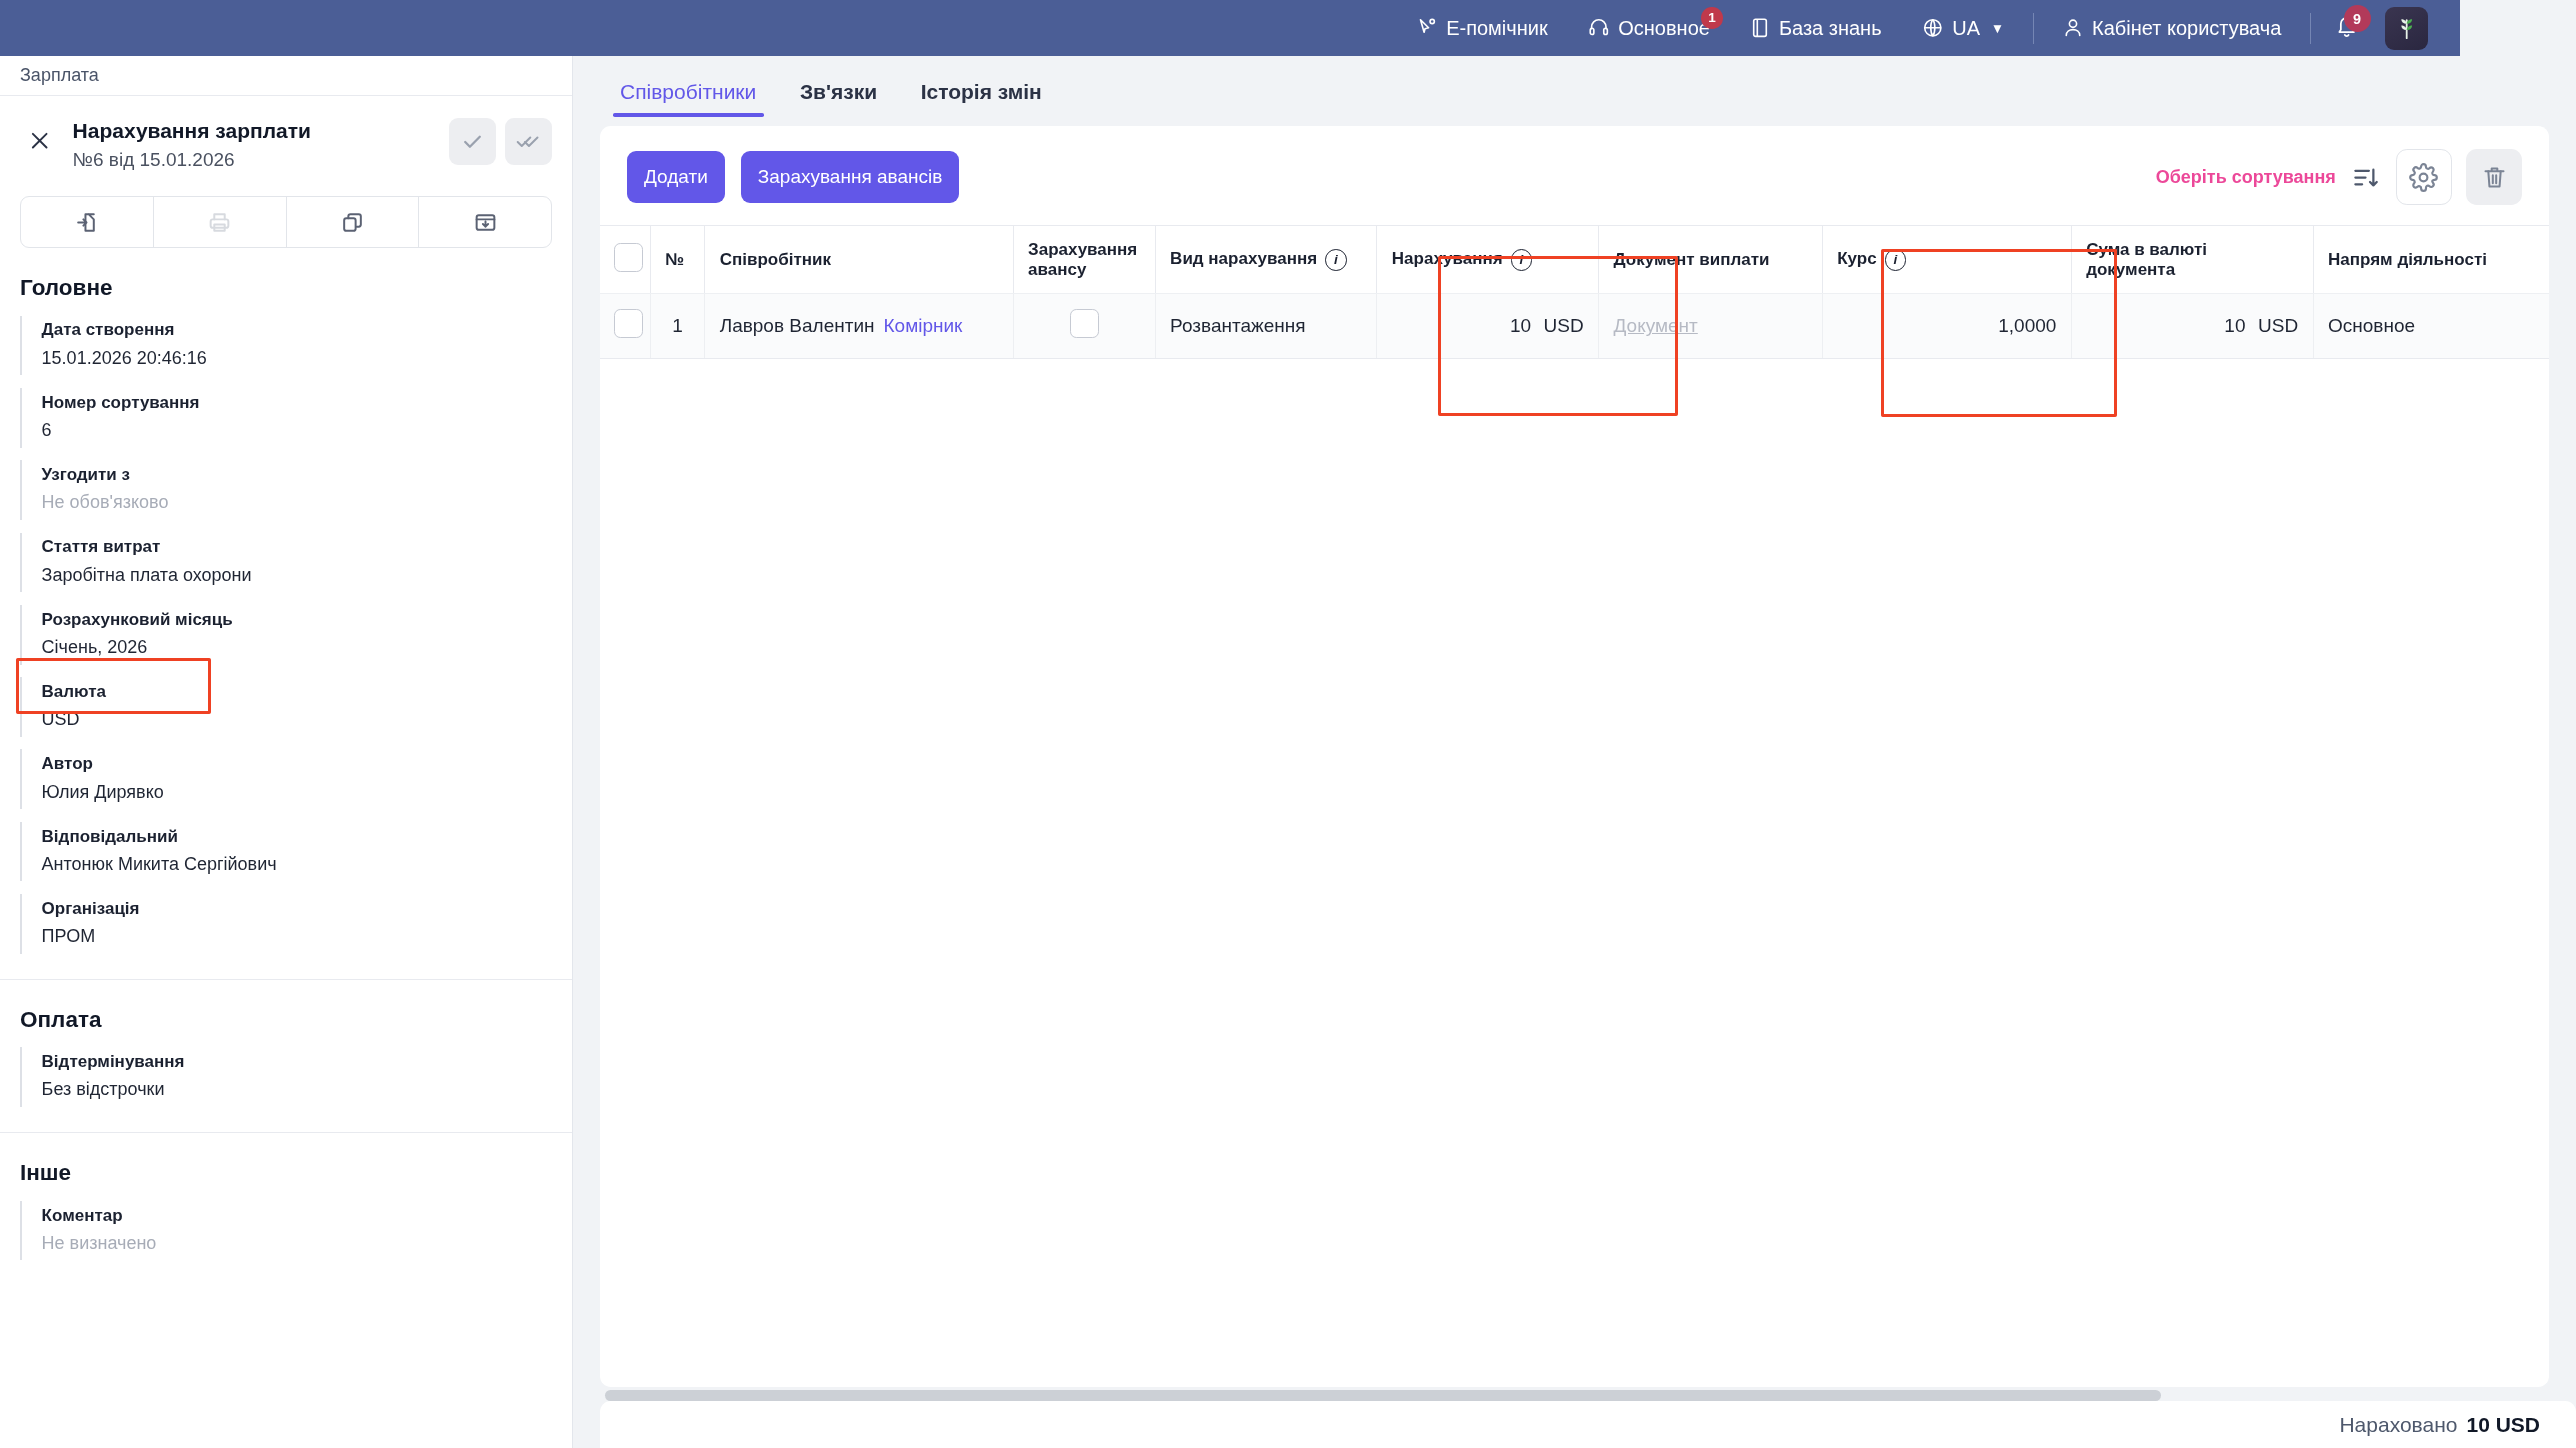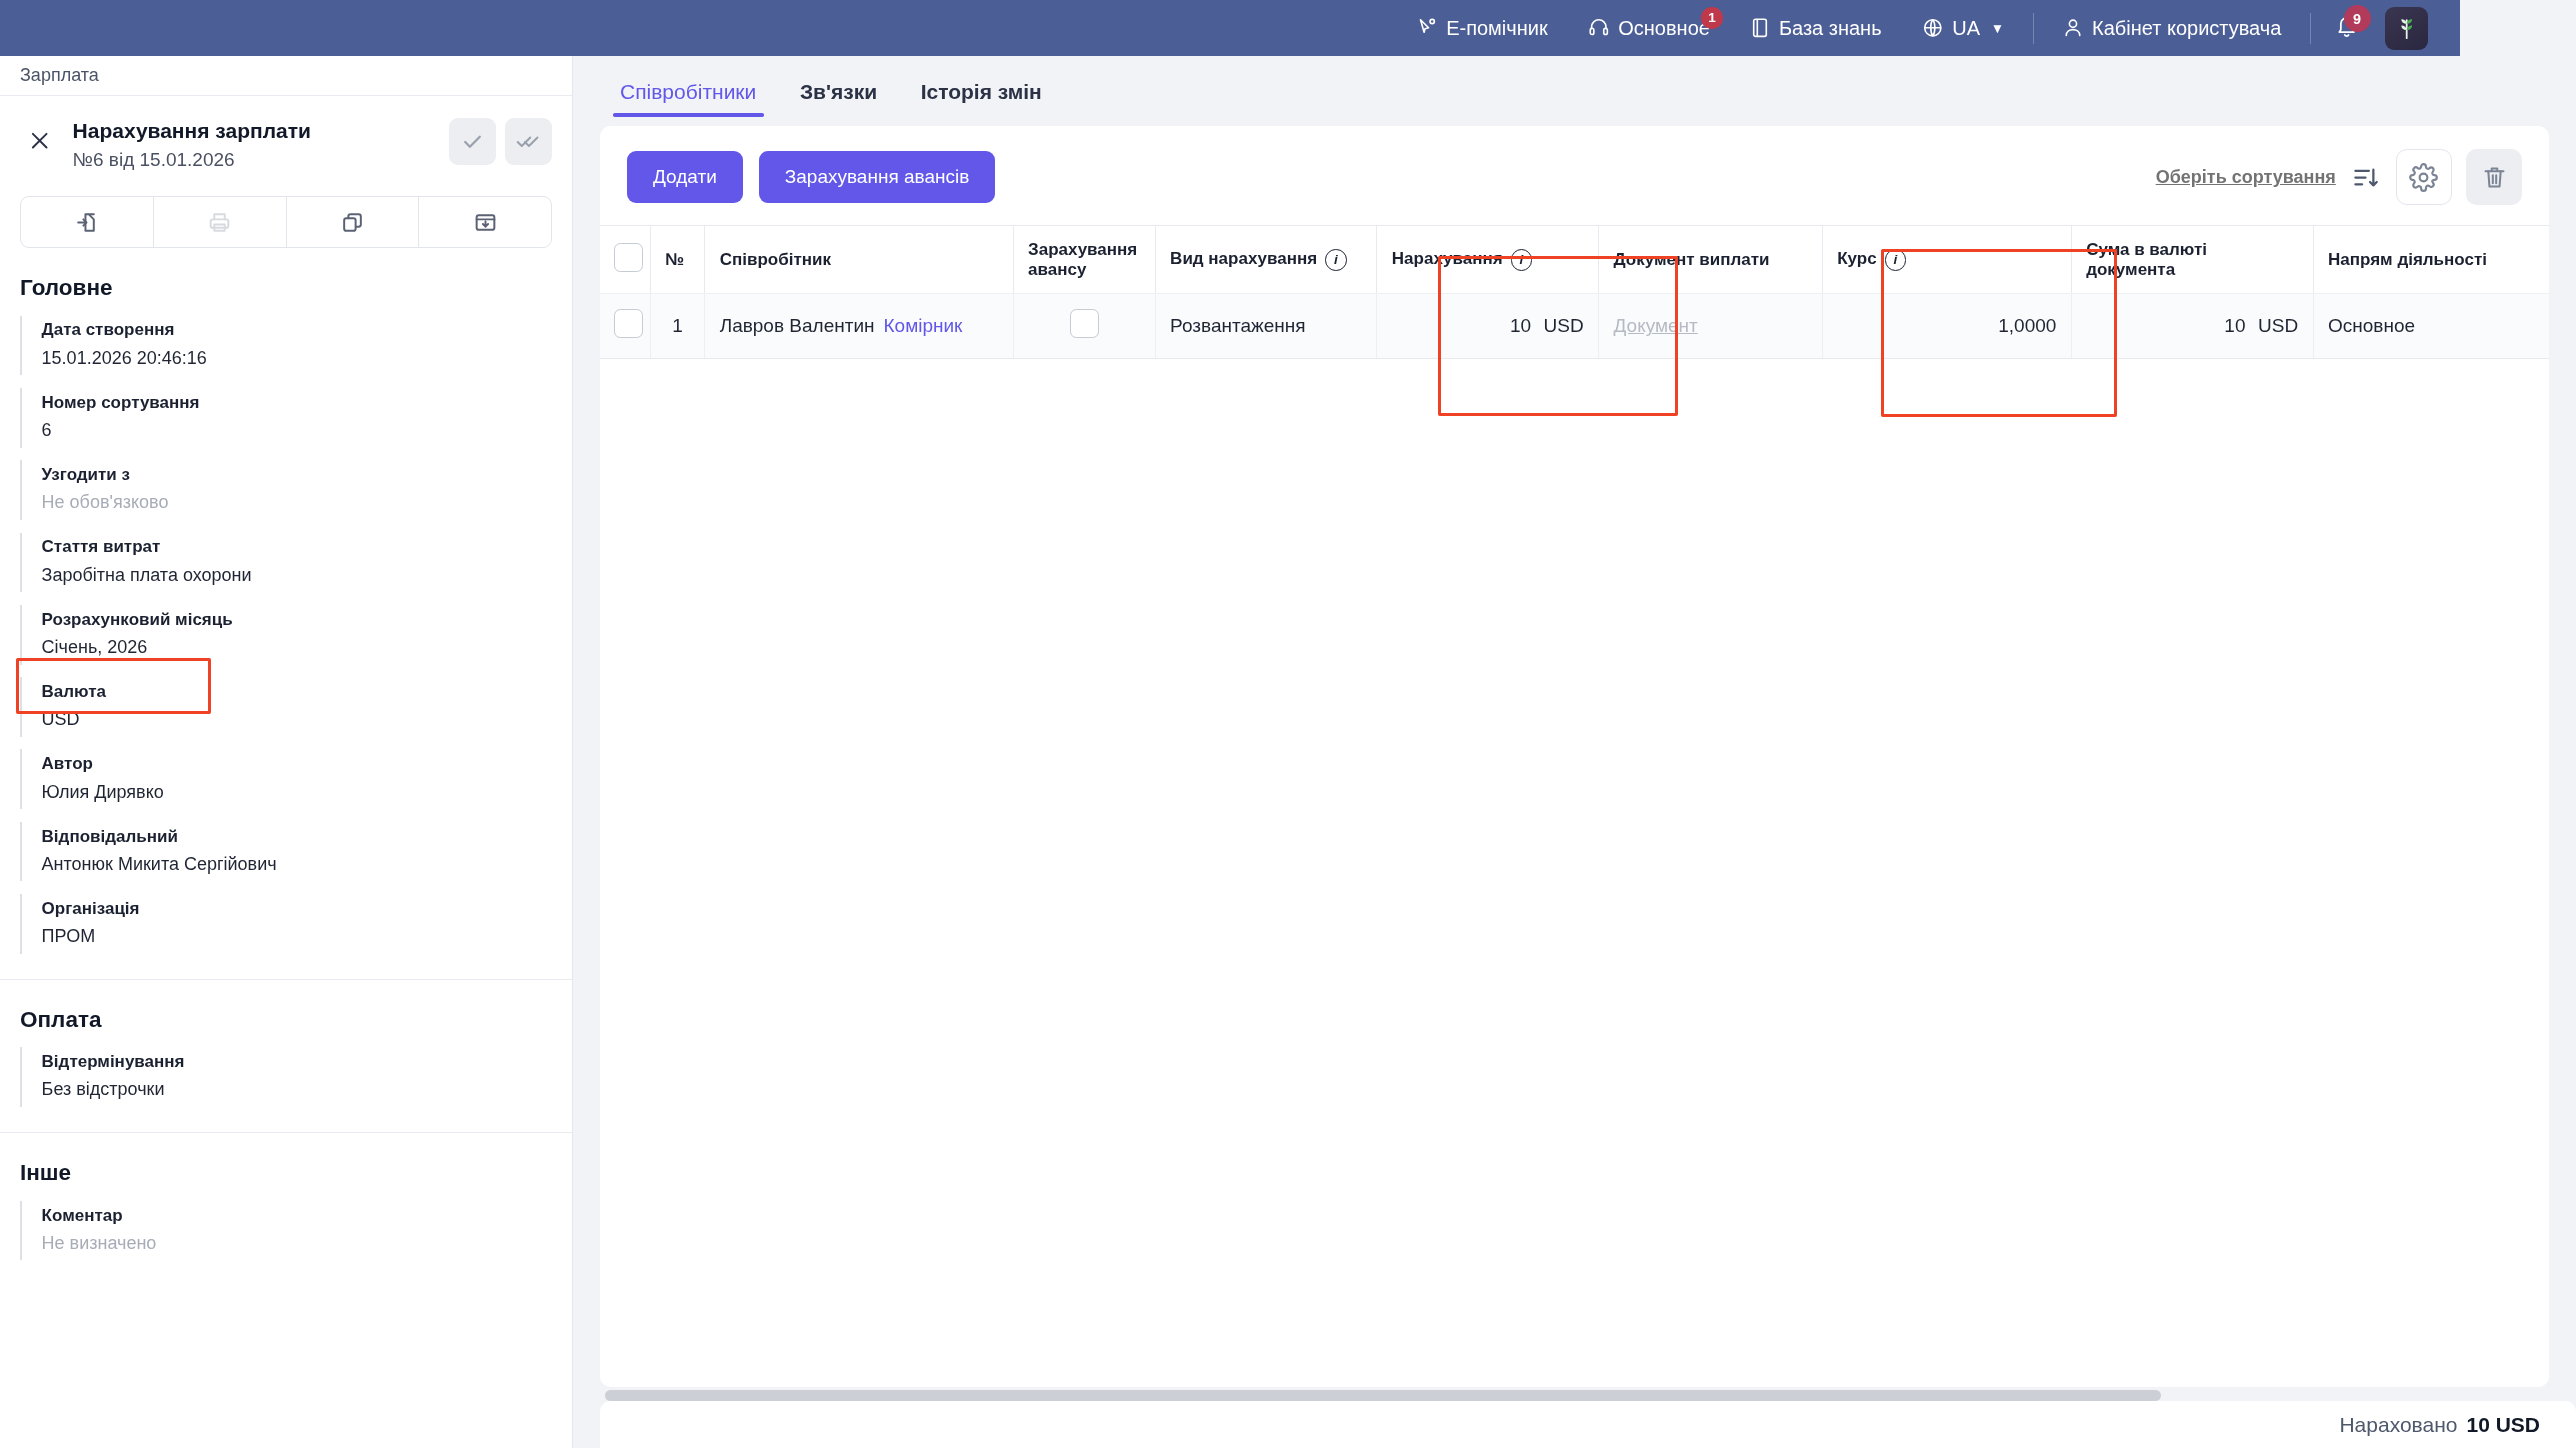--- a/index.html
+++ b/index.html
@@ -132,25 +132,25 @@
     margin: 9px 27px 0 27px;
     background: #ffffff; border-radius: 10.8px;
     height: 1261px; position: relative; overflow: hidden;
   }
   .panel-toolbar {
     display: flex; align-items: center; padding: 23.4px 27px 20px 27px;
   }
   .btn-primary {
     background: #6257e8; color: #fff; border: none;
     font-size: 19px; font-family: inherit;
-    padding: 0 26px; height: 52px; border-radius: 9px;
+    padding: 0 17px; height: 52px; border-radius: 9px;
     margin-right: 16px; cursor: pointer; white-space: nowrap;
   }
   .toolbar-right { margin-left: auto; display: flex; align-items: center; gap: 14.4px; }
-  .sort-label { font-size: 18px; font-weight: bold; color: #737373; text-decoration: underline; }
+  .sort-label { font-size: 18px; font-weight: bold; color: #ec4899; }
   .sort-icon { color: #4e586c; display: flex; align-items: center; }
   .tool-btn {
     width: 56px; height: 56px; border-radius: 10.8px;
     display: flex; align-items: center; justify-content: center;
     color: #7b8495;
   }
   .tool-btn.outlined { border: 0.9px solid #e2e5ea; background:#fff; }
   .tool-btn.filled { background: #edeef1; }
 
   

